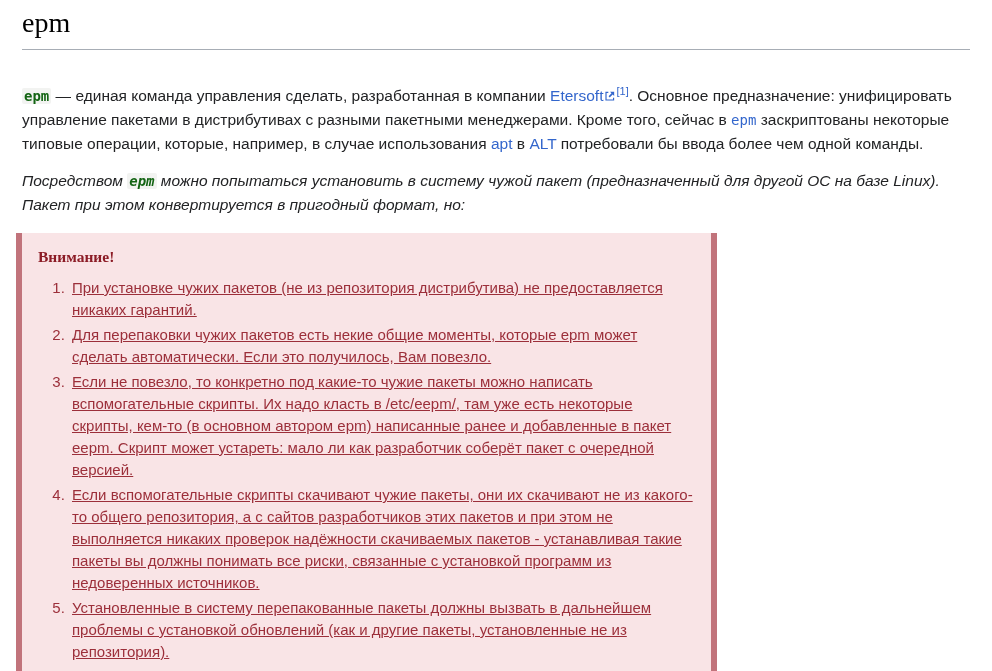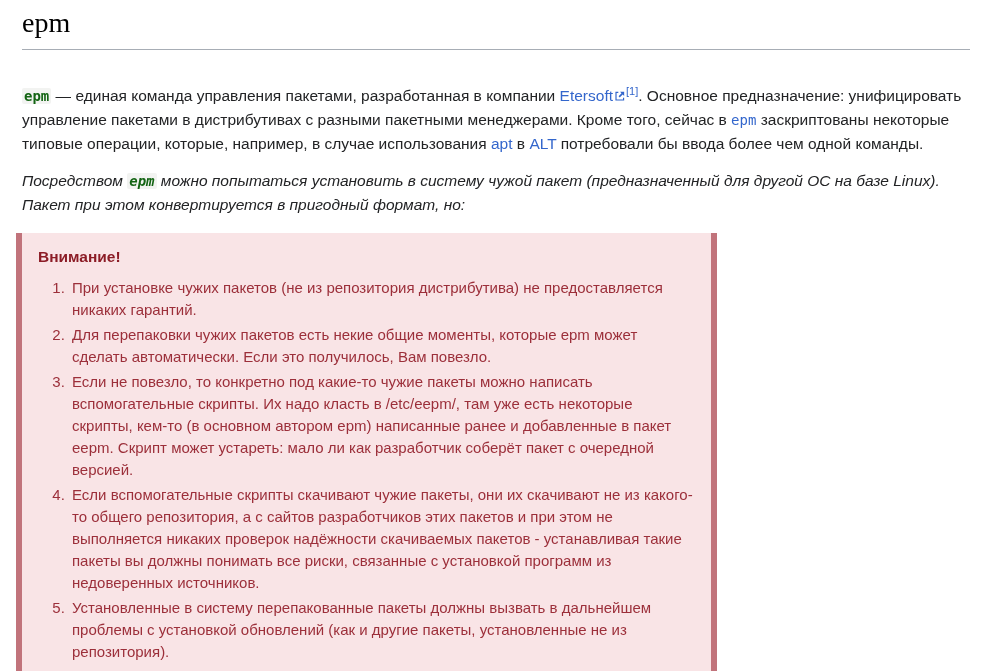--- a/index.html
+++ b/index.html
@@ -45,31 +45,31 @@
   .warning-box{
     margin:16px 0 0 -6px;width:701px;
     background:var(--box-bg);
     border-left:6px solid var(--box-border);
     border-right:6px solid var(--box-border);
     border-bottom:5px solid var(--box-border);
     padding:13px 18px 13px 16px;
     color:var(--box-text);
     font-size:15px;line-height:22px;
   }
-  .warning-title{font-weight:bold;color:var(--box-title);font-size:15.5px;}
-  .warning-box ol{margin:9px 0 0 0;padding:0 0 0 31px;}
+  .warning-title{font-weight:bold;color:var(--box-title);font-size:15.5px;font-family:Liberation Serif, serif;}
+  .warning-box ol{margin:9px 0 0 0;padding:0 0 0 31px;text-decoration:underline;}
   .warning-box li{margin:0 0 3px 0;padding-left:3px;}
 </style>
 </head>
 <body>
 
 <h1 class="page-title">epm</h1>
 
 <p class="para para-1">
-  <span class="code-epm">epm</span><span> — единая команда управления пакетами, разработанная в компании </span><a class="wlink" href="#">Etersoft</a><span class="ext-icon"><svg width="10" height="10" viewBox="0 0 12 12">
+  <span class="code-epm">epm</span><span> — единая команда управления сделать, разработанная в компании </span><a class="wlink" href="#">Etersoft</a><span class="ext-icon"><svg width="10" height="10" viewBox="0 0 12 12">
         <path fill="none" stroke="#3366cc" stroke-width="1.4" d="M1.5 3.5h-0 0 M4 1.7H1.2v9.1h9.1V8"></path>
         <path fill="#3366cc" d="M6 1h5v5L9.2 4.2 5.7 7.7 4.3 6.3l3.5-3.5z"></path>
       </svg></span><sup class="ref"><a href="#">[1]</a></sup><span>. Основное предназначение: унифицировать управление пакетами в дистрибутивах с разными пакетными менеджерами. Кроме того, сейчас в </span><a class="code-link" href="#">epm</a><span> заскриптованы некоторые типовые операции, которые, например, в случае использования </span><a class="wlink" href="#">apt</a><span> в </span><a class="wlink" href="#">ALT</a><span> потребовали бы ввода более чем одной команды.</span>
 </p>
 
 <p class="para para-2">
   <span>Посредством </span><span class="code-epm">epm</span><span> можно попытаться установить в систему чужой пакет (предназначенный для другой ОС на базе Linux). Пакет при этом конвертируется в пригодный формат, но:</span>
 </p>
 
 <div class="warning-box">

